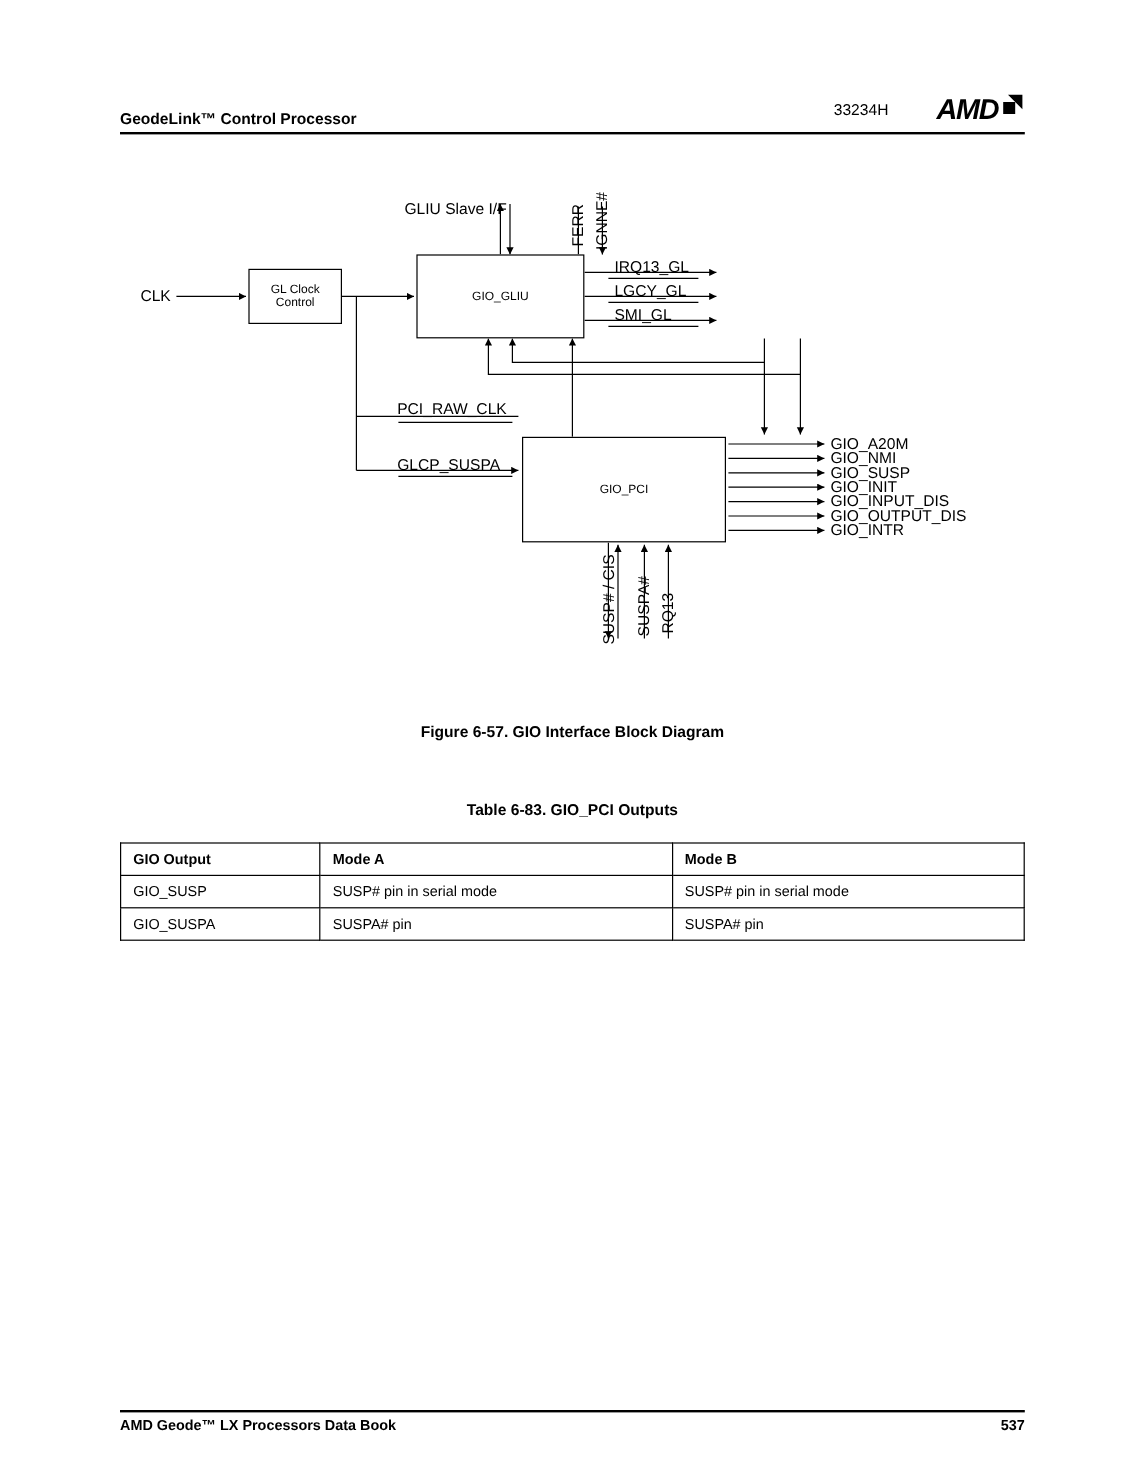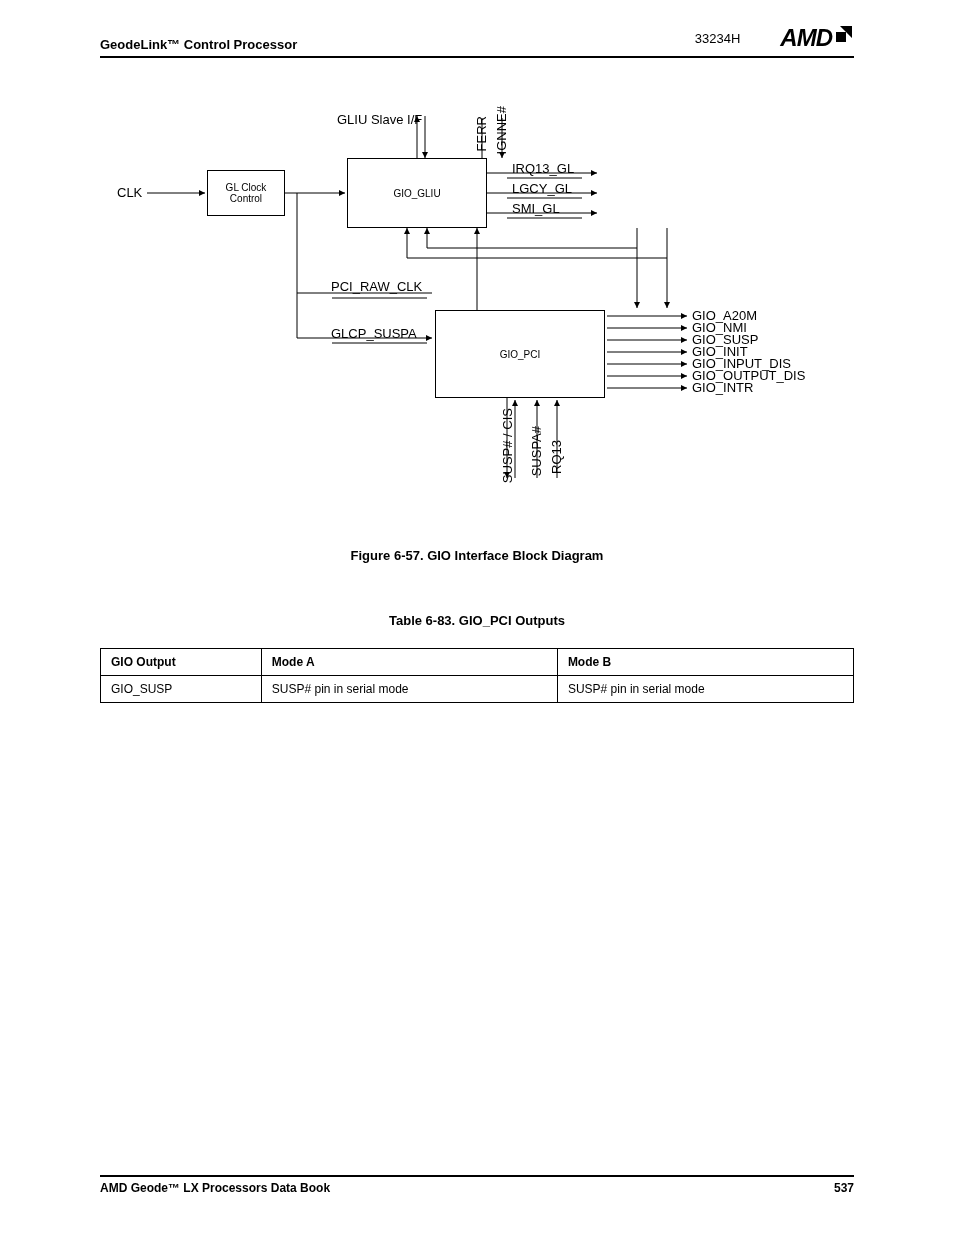--- a/index.html
+++ b/index.html
@@ -7,21 +7,21 @@
     padding: 0;
     font-family: Arial, Helvetica, sans-serif;
     font-size: 13px;
     color: #000;
     background: #fff;
   }
   .page {
     width: 954px;
     height: 1235px;
     box-sizing: border-box;
-    padding: 24px 100px 40px 100px;
+    padding: 77px 100px 40px 100px;
     position: relative;
   }
   .header {
     display: flex;
     justify-content: space-between;
     align-items: flex-end;
     border-bottom: 2px solid #000;
     padding-bottom: 4px;
     margin-bottom: 40px;
   }
@@ -230,20 +230,25 @@
         <th>Mode A</th>
         <th>Mode B</th>
       </tr>
     </thead>
     <tbody>
       <tr>
         <td>GIO_SUSP</td>
         <td>SUSP# pin in serial mode</td>
         <td>SUSP# pin in serial mode</td>
       </tr>
+      <tr>
+        <td>GIO_SUSPA</td>
+        <td>SUSPA# pin</td>
+        <td>SUSPA# pin</td>
+      </tr>
     </tbody>
   </table>
 
   <div class="footer">
     <span>AMD Geode™ LX Processors Data Book</span>
     <span>537</span>
   </div>
 
 </div>
 

